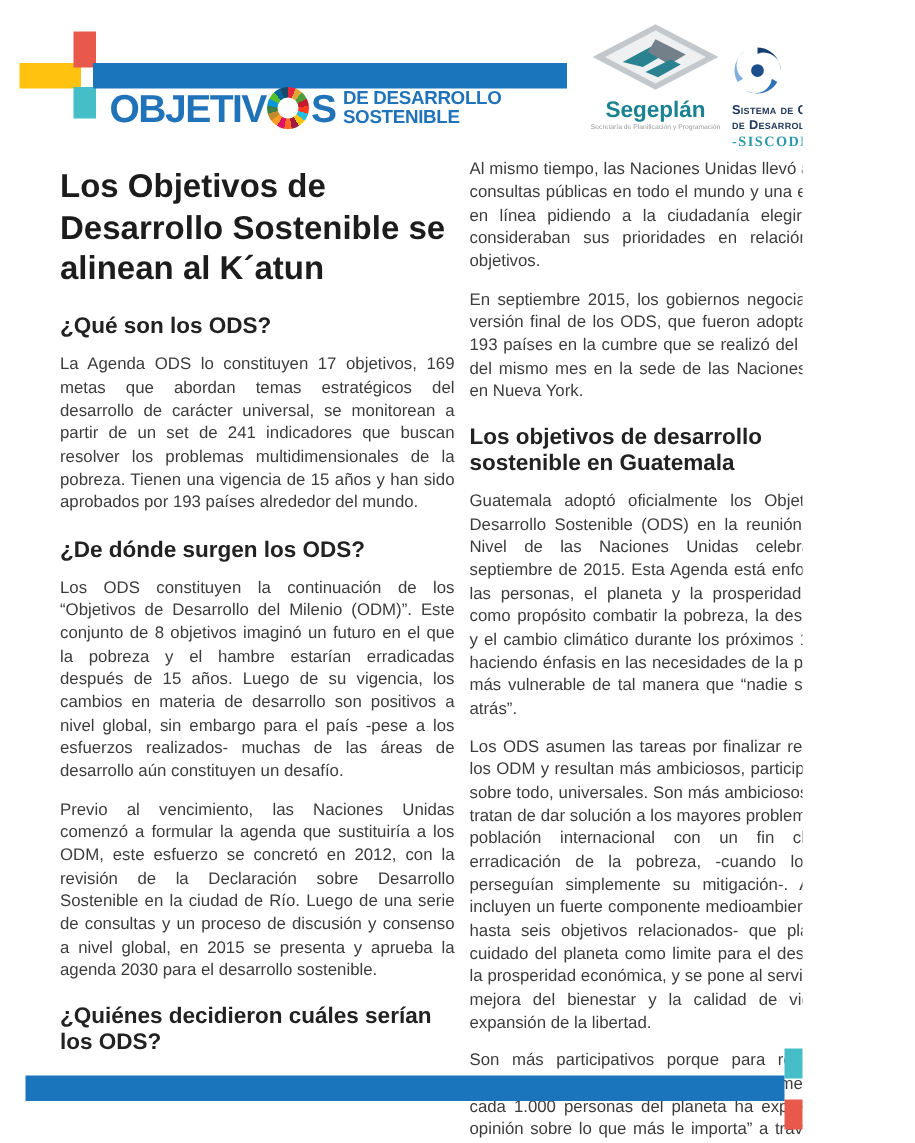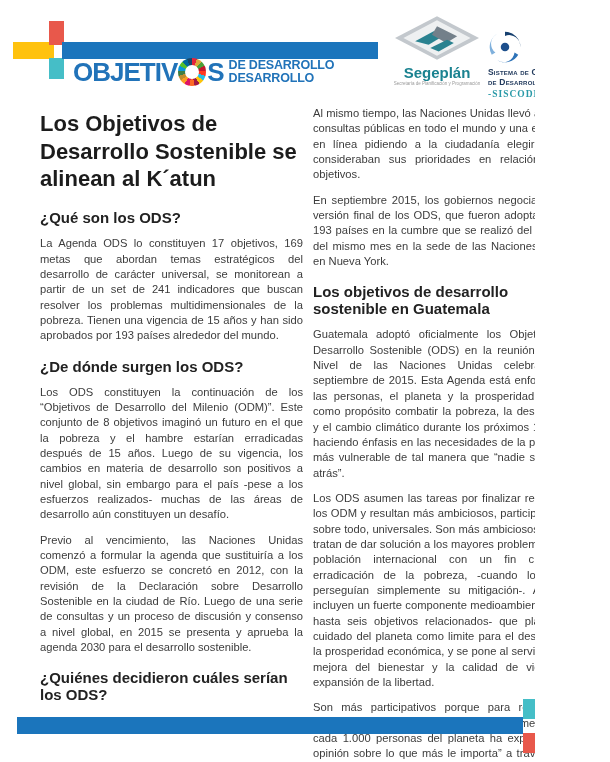--- a/index.html
+++ b/index.html
@@ -52,21 +52,21 @@
   <div class="rect hdr-blue"></div>
 
   <div class="wordmark">
     <span class="wm-big">OBJETIV</span>
     <span class="sdg-wheel" style="background: conic-gradient(rgb(229, 36, 59) 0deg, rgb(229, 36, 59) 21.18deg, rgb(221, 166, 58) 21.18deg, rgb(221, 166, 58) 42.35deg, rgb(76, 159, 56) 42.35deg, rgb(76, 159, 56) 63.53deg, rgb(197, 25, 45) 63.53deg, rgb(197, 25, 45) 84.71deg, rgb(255, 58, 33) 84.71deg, rgb(255, 58, 33) 105.88deg, rgb(38, 189, 226) 105.88deg, rgb(38, 189, 226) 127.06deg, rgb(252, 195, 11) 127.06deg, rgb(252, 195, 11) 148.24deg, rgb(162, 25, 66) 148.24deg, rgb(162, 25, 66) 169.41deg, rgb(253, 105, 37) 169.41deg, rgb(253, 105, 37) 190.59deg, rgb(221, 19, 103) 190.59deg, rgb(221, 19, 103) 211.76deg, rgb(253, 157, 36) 211.76deg, rgb(253, 157, 36) 232.94deg, rgb(191, 139, 46) 232.94deg, rgb(191, 139, 46) 254.12deg, rgb(63, 126, 68) 254.12deg, rgb(63, 126, 68) 275.29deg, rgb(10, 151, 217) 275.29deg, rgb(10, 151, 217) 296.47deg, rgb(86, 192, 43) 296.47deg, rgb(86, 192, 43) 317.65deg, rgb(0, 104, 157) 317.65deg, rgb(0, 104, 157) 338.82deg, rgb(25, 72, 106) 338.82deg, rgb(25, 72, 106) 360deg);">
         <span class="hole"></span>
       </span>
     <span class="wm-big">S</span>
     <span class="wm-sub">
       <div>DE DESARROLLO</div>
-      <div>DESARROLLO</div>
+      <div>SOSTENIBLE</div>
     </span>
   </div>
 
   <div class="segeplan">
     <svg width="84" height="44" viewBox="0 0 100 52">
       <polygon points="50,0 100,26 50,52 0,26" fill="#c3c8cd"></polygon>
       <polygon points="50,5 90,26 50,47 10,26" fill="#eef0f1"></polygon>
       <path d="M24,30 L46,18 L57,24 L40,34 Z" fill="#2a8290"></path>
       <path d="M50,12 L74,24 L61,32 L44,22 Z" fill="#73808a"></path>
       <path d="M42,38 L62,28 L70,32 L52,42 Z" fill="#2a8290"></path>

